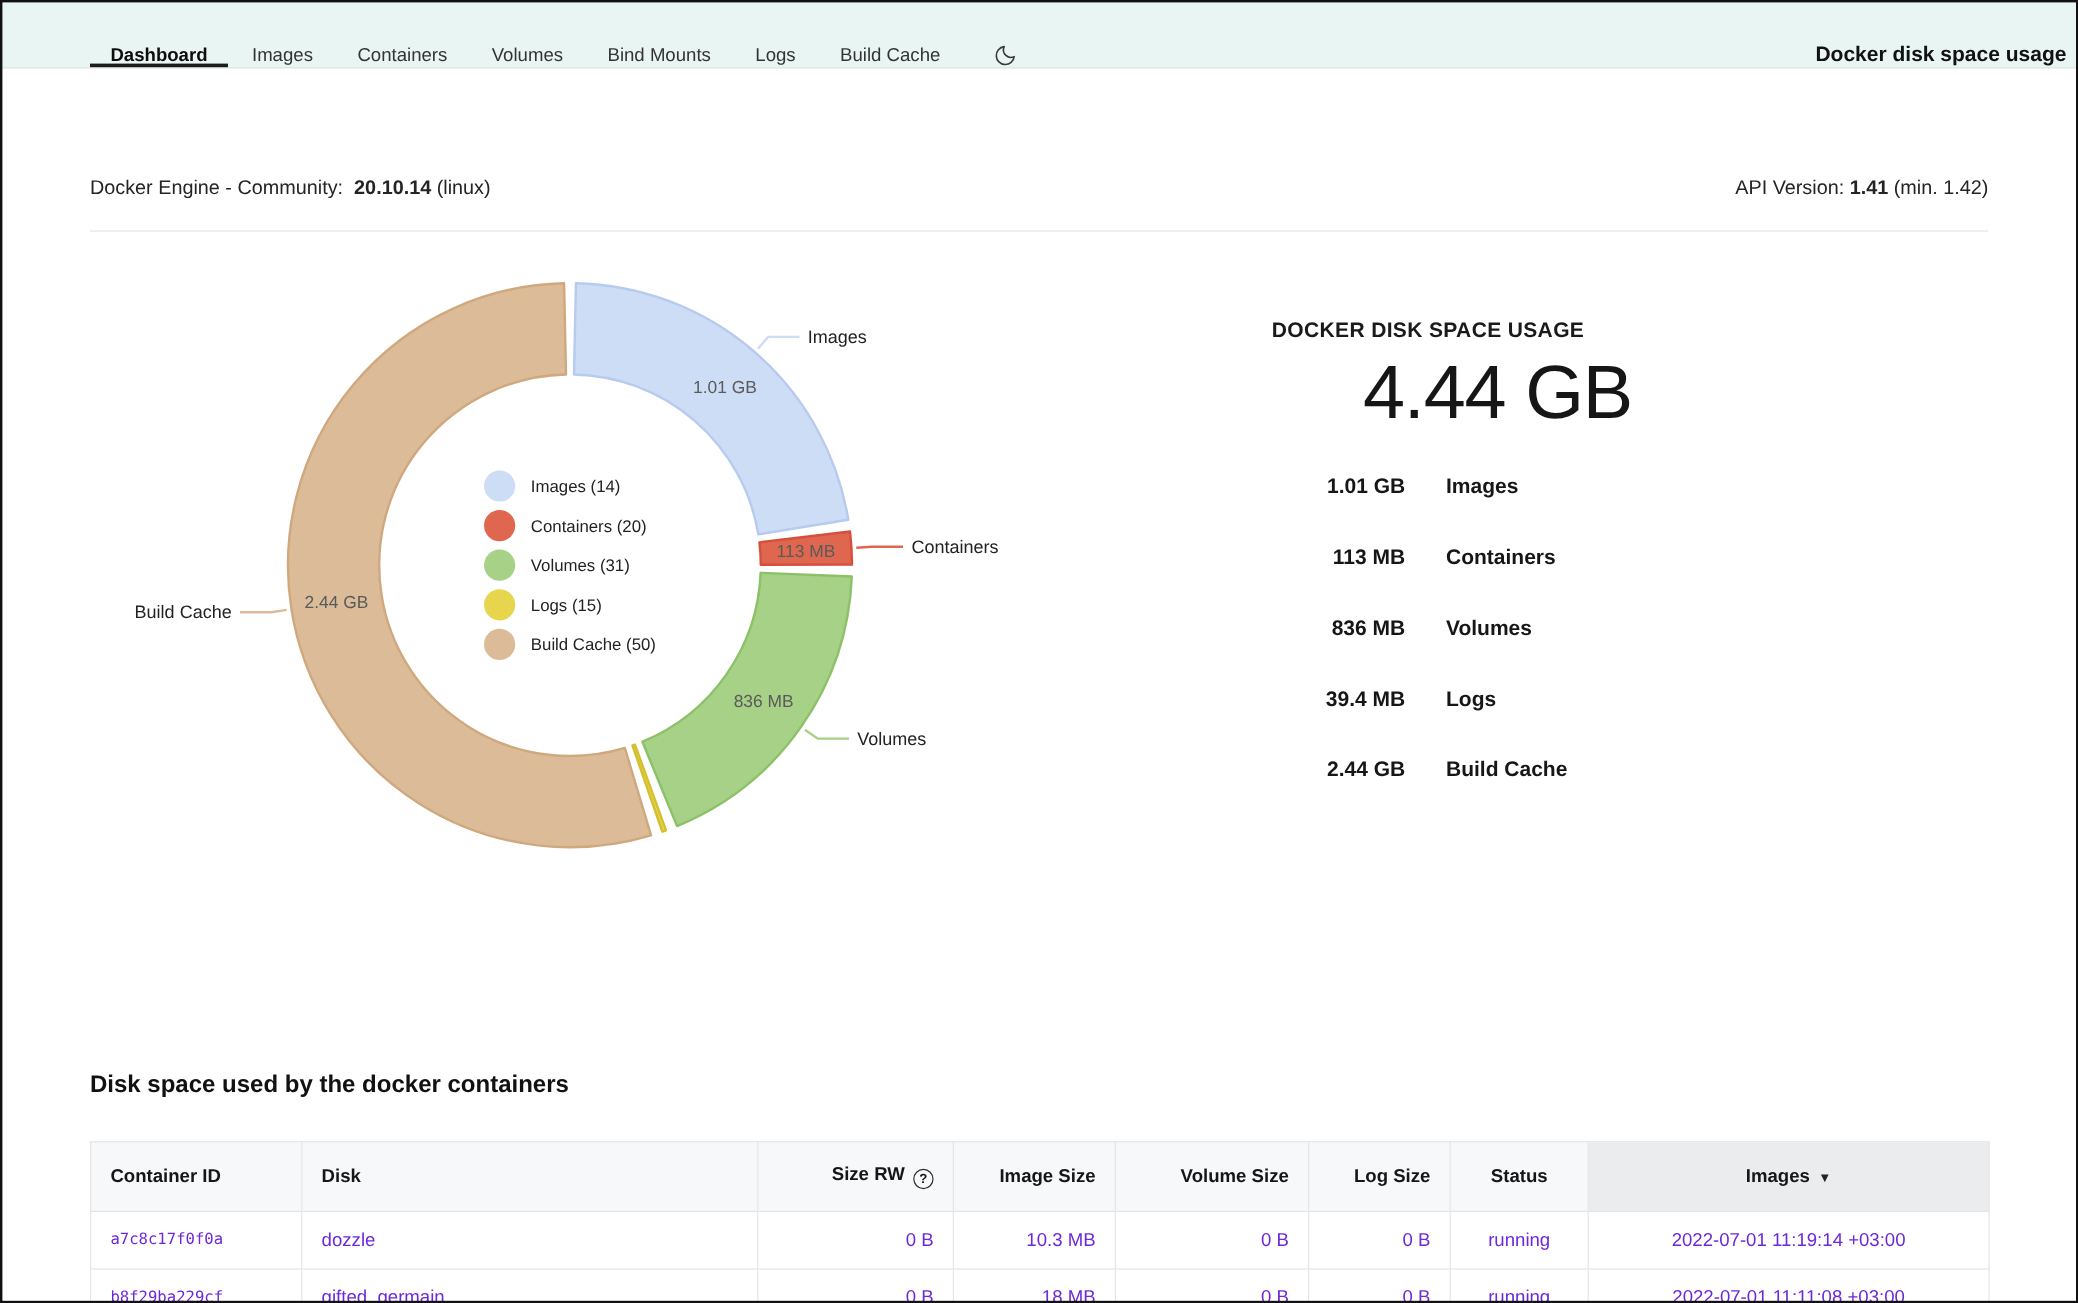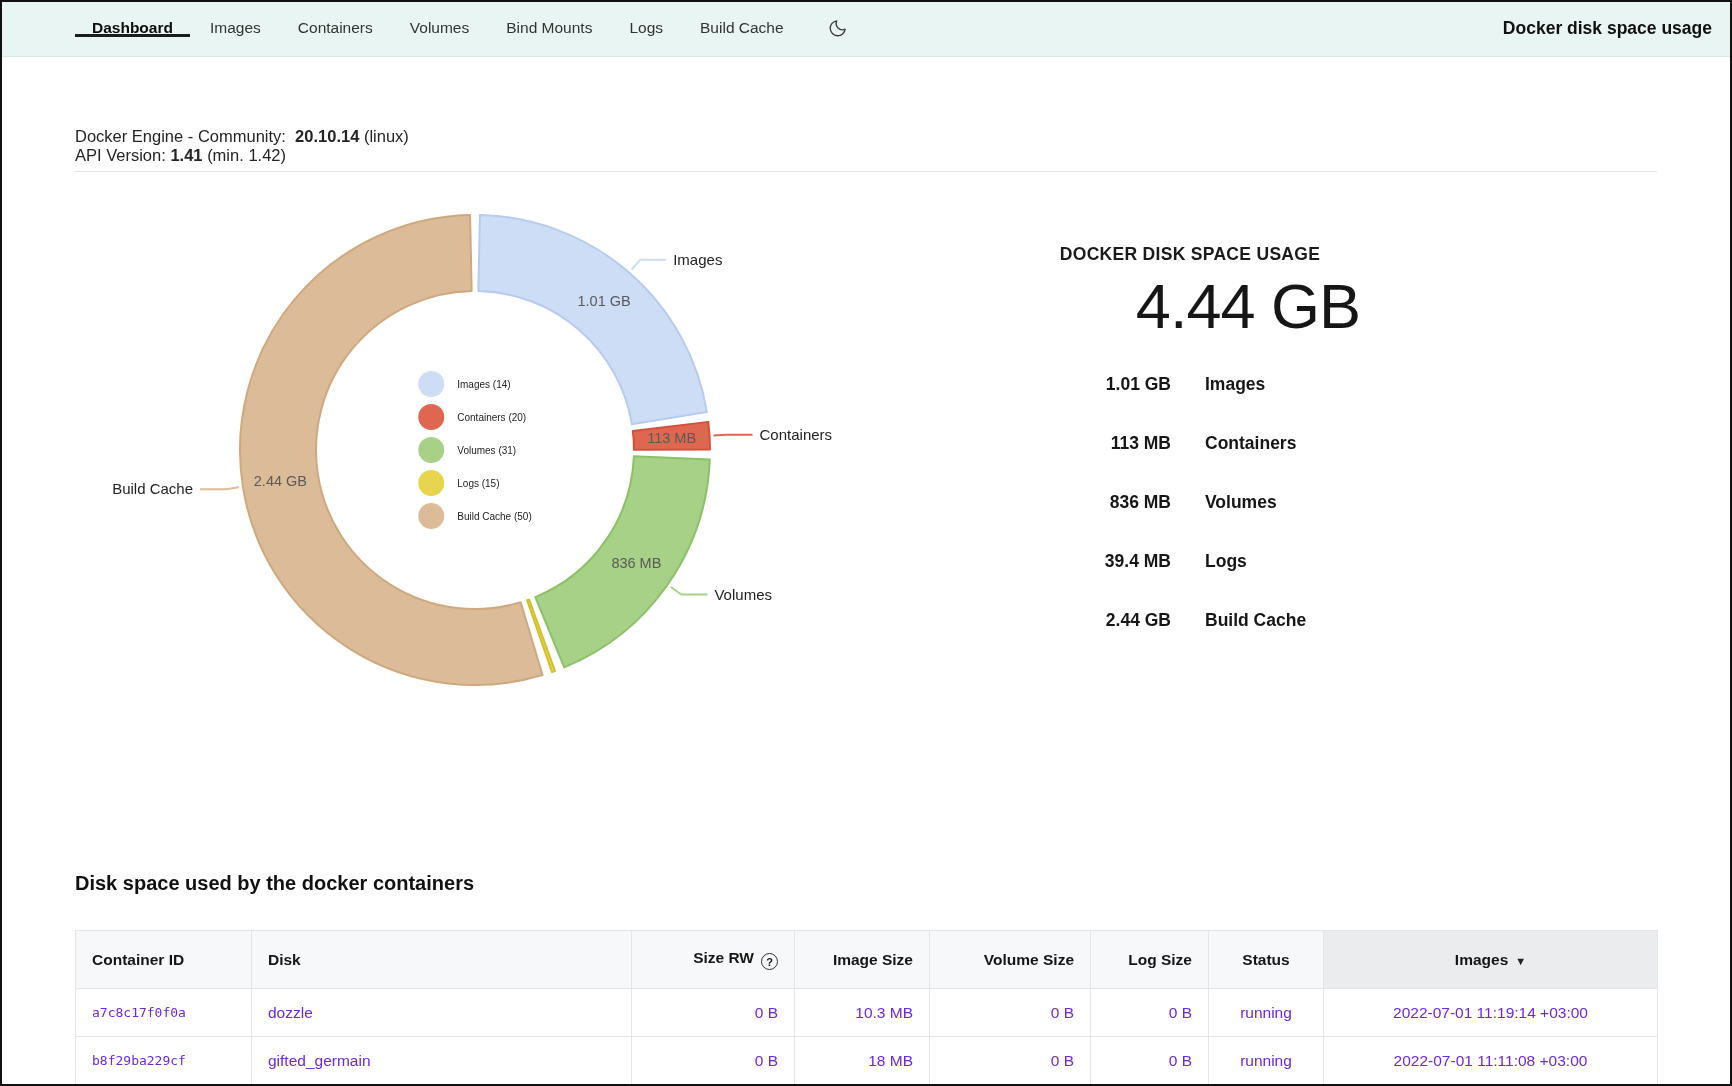--- a/index.html
+++ b/index.html
@@ -1,41 +1,41 @@
 <!DOCTYPE html>
 <html><head>
 <meta charset="utf-8">
 <style>
   * { margin:0; padding:0; box-sizing:border-box; }
   html,body { width:1732px; height:1086px; }
   body { font-family:"Liberation Sans", sans-serif; background:#fff; color:#1f1f1f; overflow:hidden; position:relative; }
   #frame { position:absolute; inset:0; border:2px solid #111; pointer-events:none; z-index:50; }
 
   
-  .navbar { height:57px; background:#e9f5f2; display:flex; align-items:center; padding:0 20px 0 75px; border-bottom:1px solid #dce8e5; }
+  .navbar { height:57px; background:#e9f5f2; display:flex; align-items:flex-end; padding:0 10px 0 75px; border-bottom:1px solid #dce8e5; }
   .nav-items { display:flex; align-items:stretch; }
   .nav-item { display:flex; align-items:center; padding:0 17px; margin-right:3px; font-size:15.5px; color:#333; cursor:pointer; position:relative; }
   .nav-item.active { font-weight:bold; color:#0d0d0d; }
   .nav-item.active::after { content:""; position:absolute; left:0; right:0; bottom:0; height:3px; background:#1c1c1c; }
   .theme-toggle { display:flex; align-items:center; padding:0 10px; margin-left:14px; cursor:pointer; }
   .nav-spacer { flex:1; }
   .nav-title { display:flex; align-items:center; font-size:17.5px; font-weight:bold; color:#111; }
 
   
-  .engine-row { margin:70px 75px 0; display:flex; justify-content:space-between; font-size:16.5px; color:#242424; height:22px;flex-direction:column; }
+  .engine-row { margin:91px 75px 0; display:flex; justify-content:space-between; font-size:16.5px; color:#242424; height:22px; }
   .engine-row b { font-weight:bold; }
   .divider { margin:22px 75px 0; border-top:1px solid #e4e4e4; }
 
   
   .chart-section { position:relative; height:688px; }
   #donut-svg { position:absolute; left:0; top:0; }
   .chart-legend { position:absolute; left:475px; top:278px; transform:translate(-50%,-50%); }
   .legend-row { display:flex; align-items:center; margin:7px 0; cursor:pointer; }
   .legend-swatch { width:26px; height:26px; border-radius:50%; margin-right:13px; flex:0 0 auto; }
-  .legend-label { font-size:10px; color:#222; white-space:nowrap; }
+  .legend-label { font-size:14px; color:#222; white-space:nowrap; }
 
   .usage-panel { position:absolute; left:1020px; top:72px; width:340px; }
   .usage-heading { text-align:center; font-size:17.5px; font-weight:bold; letter-spacing:.3px; color:#1a1a1a; }
   .usage-total { text-align:right; font-size:63px; line-height:66px; letter-spacing:-1px; margin-top:8px; color:#161616; }
   .usage-rows { margin-top:16px; }
   .usage-row { display:flex; align-items:center; height:59px; font-size:17.5px; font-weight:bold; color:#161616; }
   .usage-size { width:151px; text-align:right; }
   .usage-label { margin-left:34px; text-align:left; }
 
   

